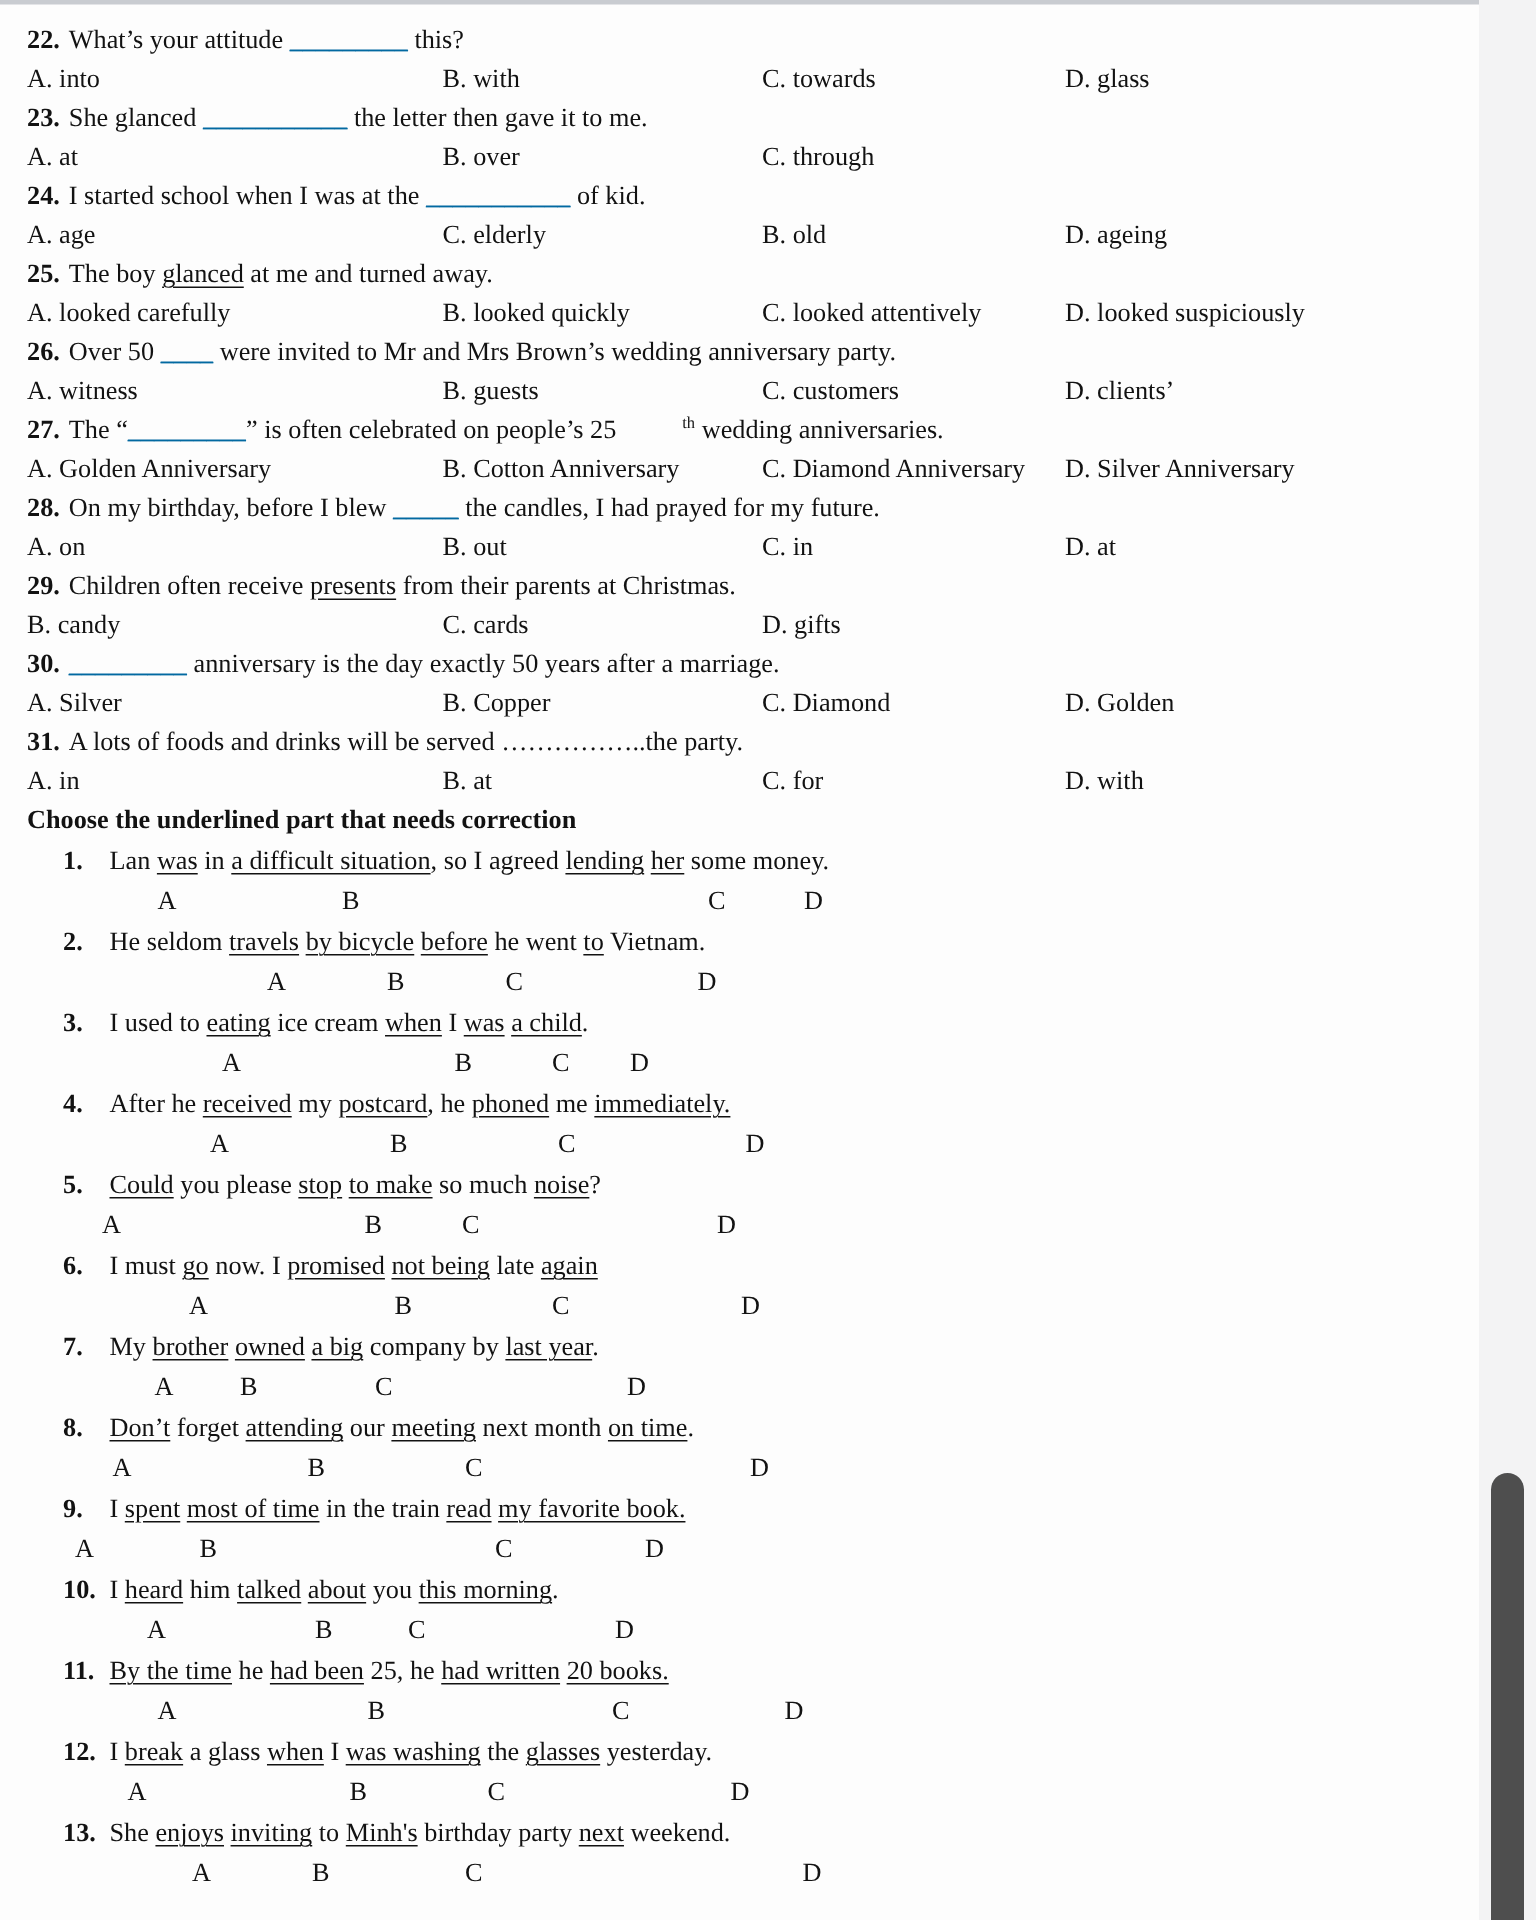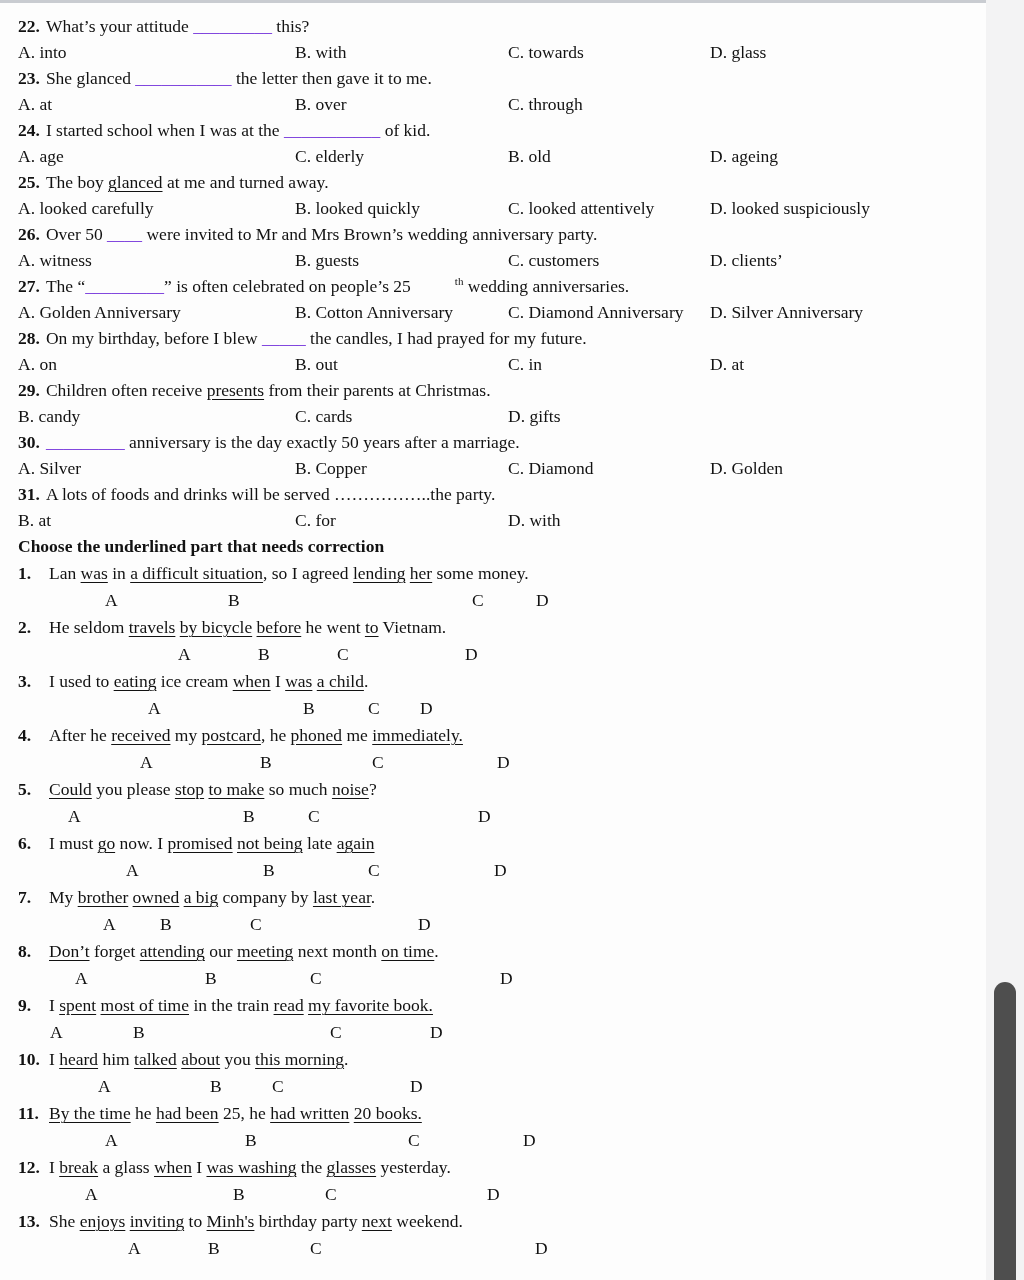--- a/index.html
+++ b/index.html
@@ -13,26 +13,26 @@
   .page{position:relative;width:1024px;height:1280px;background:#fdfdfd;overflow:hidden;}
   .top-edge{position:absolute;top:0;left:0;right:0;height:3px;background:#c9ccd1;}
   .right-strip{position:absolute;top:0;right:0;width:38px;height:1280px;background:#f3f3f4;}
   .content{position:relative;padding:13px 40px 0 18px;font-size:17.5px;}
   
   .q .stem{line-height:26px;white-space:nowrap;}
   .num{font-weight:bold;margin-right:6px;}
   .opts{display:grid;grid-template-columns:277px 213px 202px auto;line-height:26px;}
   .opt{white-space:nowrap;}
   .u{text-decoration:underline;text-underline-offset:3px;text-decoration-thickness:1px;}
-  .blank{color:#6d28d9;}
+  .blank{color:#0369a1;text-decoration:underline;}
   sup{font-size:11px;line-height:0;padding-left:44px;}
   
   .section-title{font-weight:bold;line-height:27px;}
   
-  .cline{line-height:27px;white-space:nowrap;}
+  .cline{line-height:27px;white-space:nowrap;margin-left:24px;}
   .cnum{font-weight:bold;display:inline-block;min-width:31px;}
   .cletters{position:relative;height:27px;line-height:27px;}
   .cletter{position:absolute;top:0;}
   
   .scroll-thumb{
     position:absolute;right:8px;top:982px;width:22px;height:300px;
     background:#4e4e4e;border-radius:11px 11px 0 0;
   }
 </style>
 </head>
@@ -119,20 +119,21 @@
           <div class="opts">
             <span class="opt">A. Silver</span>
             <span class="opt">B. Copper</span>
             <span class="opt">C. Diamond</span>
             <span class="opt">D. Golden</span>
           </div>
         </div>
         <div class="q">
           <div class="stem"><span class="num">31.</span><span>A lots of foods and drinks will be served ……………..the party.</span></div>
           <div class="opts">
+            <span class="opt">A. in</span>
             <span class="opt">B. at</span>
             <span class="opt">C. for</span>
             <span class="opt">D. with</span>
           </div>
         </div>
       </div>
     <div class="section-title">Choose the underlined part that needs correction</div>
     <div id="correction-section">
         <div class="citem">
           <div class="cline"><span class="cnum">1.</span><span class="ctext"><span>Lan </span><span class="u">was</span><span> in </span><span class="u">a difficult situation</span><span>, so I agreed </span><span class="u">lending</span><span> </span><span class="u">her</span><span> some money.</span></span></div>

